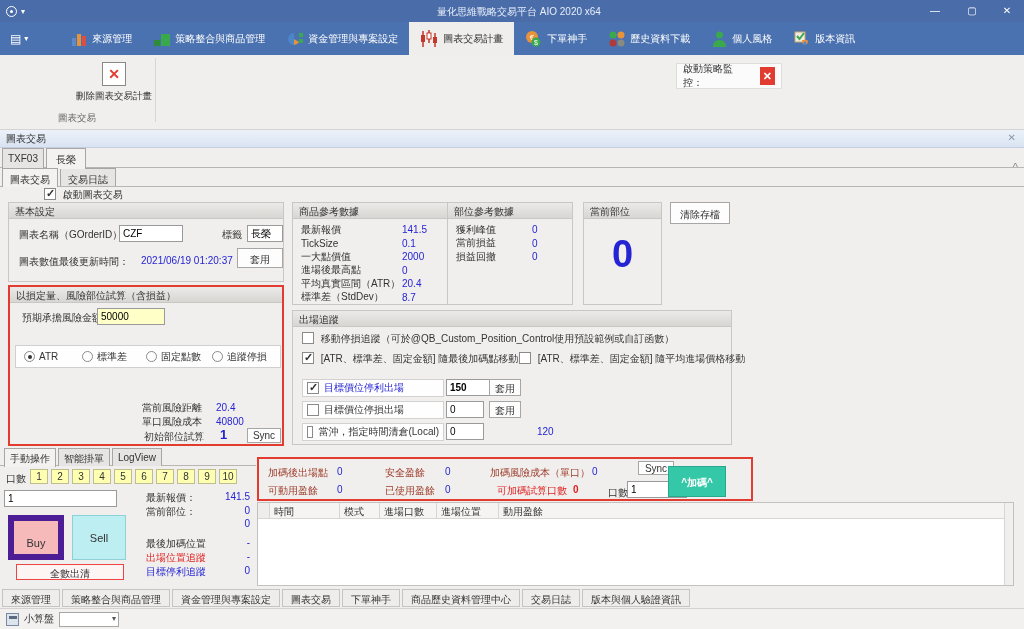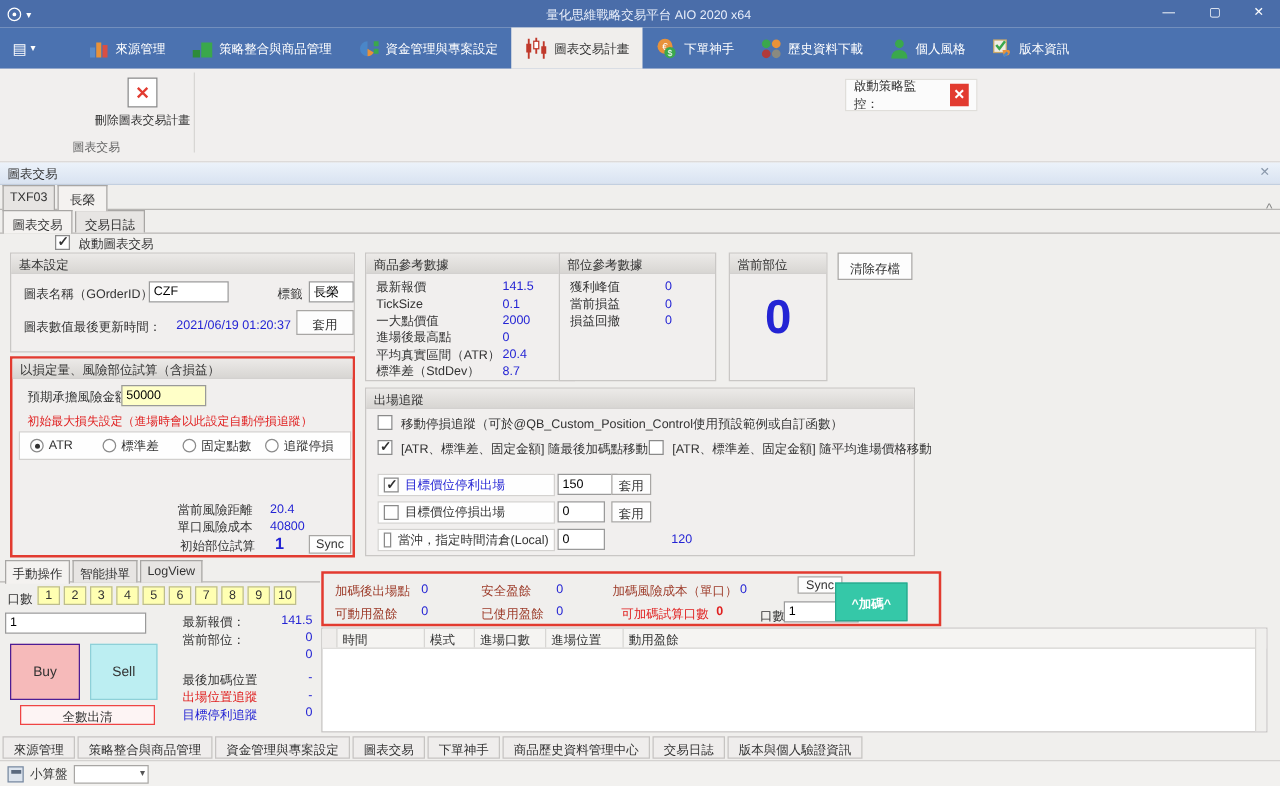--- a/index.html
+++ b/index.html
@@ -212,21 +212,20 @@
   <input class="inp abs" style="left: 238px; top: 22px; width: 36px; height: 17px;" value="長榮">
   <div class="abs" style="left:10px;top:52px;white-space:nowrap">圖表數值最後更新時間：</div>
   <div class="abs blue" style="left:132px;top:52px;white-space:nowrap">2021/06/19 01:20:37</div>
   <div class="btn abs" style="left:228px;top:45px;width:46px;height:20px;padding-top:4px">套用</div>
 </div>
 
 <div class="grp" style="left:8px;top:285px;width:276px;height:161px;border:2px solid #e23b30">
   <div class="grp-hd">以損定量、風險部位試算（含損益）</div>
   <div class="abs" style="left:12px;top:24px;white-space:nowrap">預期承擔風險金額</div>
   <input class="inp abs" style="left: 87px; top: 21px; width: 68px; height: 17px; background: rgb(255, 255, 200);" value="50000">
-  <div class="abs red" style="left:12px;top:44px;white-space:nowrap;font-size:9.5px">初始最大損失設定（進場時會以此設定自動停損追蹤）</div>
   <div class="radiorow" style="top:58px">
     <span class="ritem" style="margin-left:8px;width:58px">
         <span class="rb on"></span>
         <span>ATR</span>
       </span>
     <span class="ritem" style="width:64px">
         <span class="rb"></span>
         <span>標準差</span>
       </span>
     <span class="ritem" style="width:66px">
@@ -317,21 +316,21 @@
     <span style="margin-left:4px">[ATR、標準差、固定金額] 隨最後加碼點移動</span>
   </div>
   <div class="abs" style="left:226px;top:41px;white-space:nowrap">
     <span class="cb"></span>
     <span style="margin-left:4px">[ATR、標準差、固定金額] 隨平均進場價格移動</span>
   </div>
   <div class="wbox" style="left:9px;top:68px;width:142px">
     <span class="cb on"></span>
     <span class="blue">目標價位停利出場</span>
   </div>
-  <input class="inp abs" style="left: 153px; top: 68px; width: 48px; height: 17px;" value="150">
+  <input class="inp abs" style="left: 153px; top: 68px; width: 48px; height: 17px; font-weight: bold;" value="150">
   <div class="btn abs" style="left:196px;top:68px;width:32px;height:17px;padding-top:2px">套用</div>
   <div class="wbox" style="left:9px;top:90px;width:142px">
     <span class="cb"></span>
     <span>目標價位停損出場</span>
   </div>
   <input class="inp abs" style="left: 153px; top: 90px; width: 38px; height: 17px;" value="0">
   <div class="btn abs" style="left:196px;top:90px;width:32px;height:17px;padding-top:2px">套用</div>
   <div class="wbox" style="left:9px;top:112px;width:142px">
     <span class="cb"></span>
     <span>當沖，指定時間清倉(Local)</span>
@@ -379,21 +378,21 @@
   </div>
   <div class="mrow" style="top:103px">
     <span class="red">出場位置追蹤</span>
     <span class="blue">-</span>
   </div>
   <div class="mrow" style="top:117px">
     <span class="blue">目標停利追蹤</span>
     <span class="blue">0</span>
   </div>
 
-  <div class="abs" style="left:8px;top:67px;width:56px;height:45px;background:#f6baba;border:1px solid #4c1d95;text-align:center;line-height:45px;font-size:11px">Buy</div>
+  <div class="abs" style="left:8px;top:67px;width:56px;height:45px;background:#f6baba;border:6px solid #4c1d95;text-align:center;line-height:45px;font-size:11px">Buy</div>
   <div class="abs" style="left:72px;top:67px;width:54px;height:45px;background:#bceef2;border:1px solid #8ed0d8;text-align:center;line-height:45px;font-size:11px">Sell</div>
   <div class="abs" style="left:16px;top:116px;width:108px;height:16px;background:#fdf4f4;border:1px solid #ef4444;text-align:center;padding-top:2px">全數出清</div>
 </div>
 
 <div class="redbox" style="left:257px;top:457px;width:496px;height:44px"></div>
 <div class="addon-item maroon" style="left:268px;top:466px">加碼後出場點</div>
 <div class="addon-item blue" style="left:337px;top:466px">0</div>
 <div class="addon-item maroon" style="left:385px;top:466px">安全盈餘</div>
 <div class="addon-item blue" style="left:445px;top:466px">0</div>
 <div class="addon-item maroon" style="left:490px;top:466px">加碼風險成本（單口）</div>

